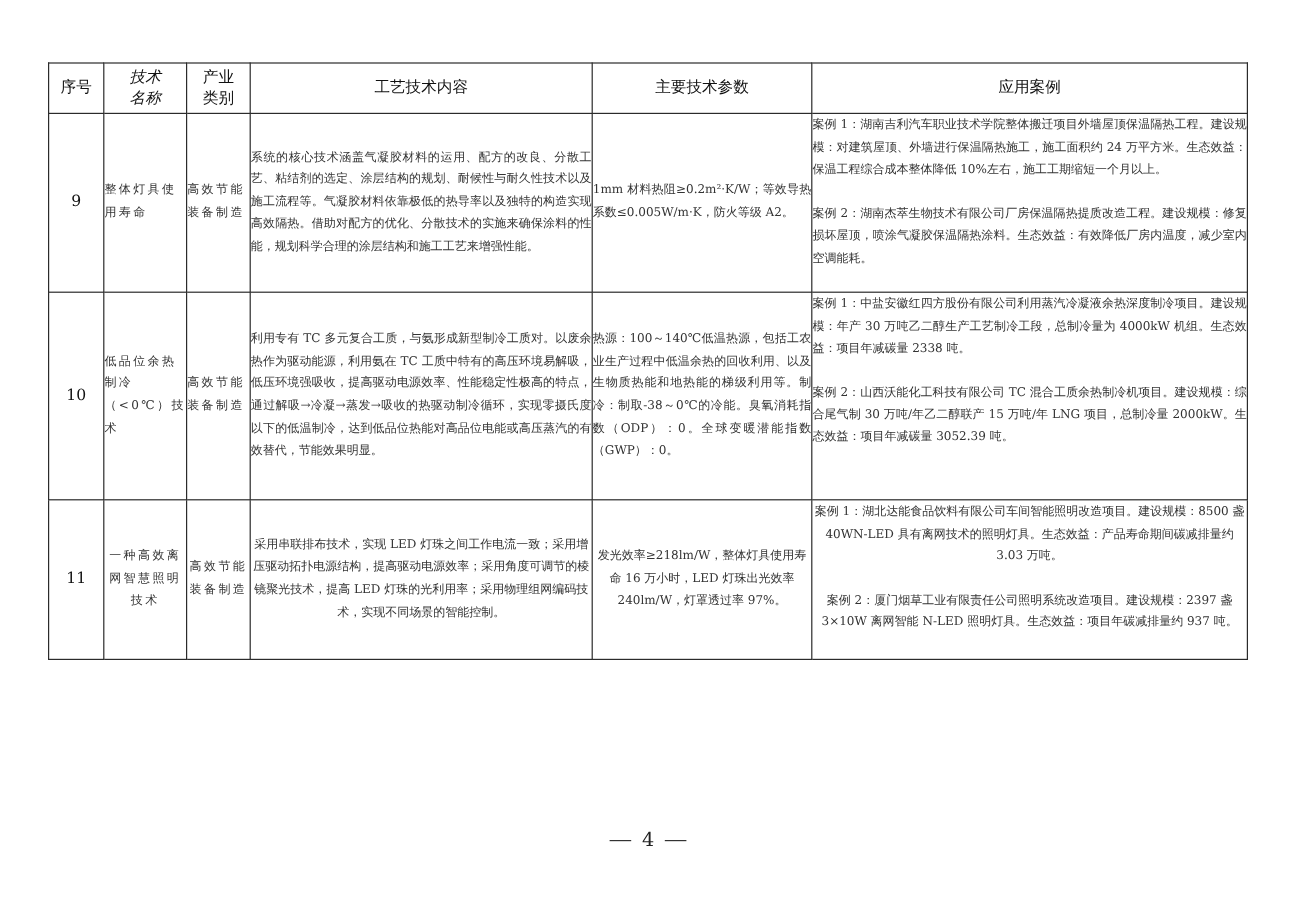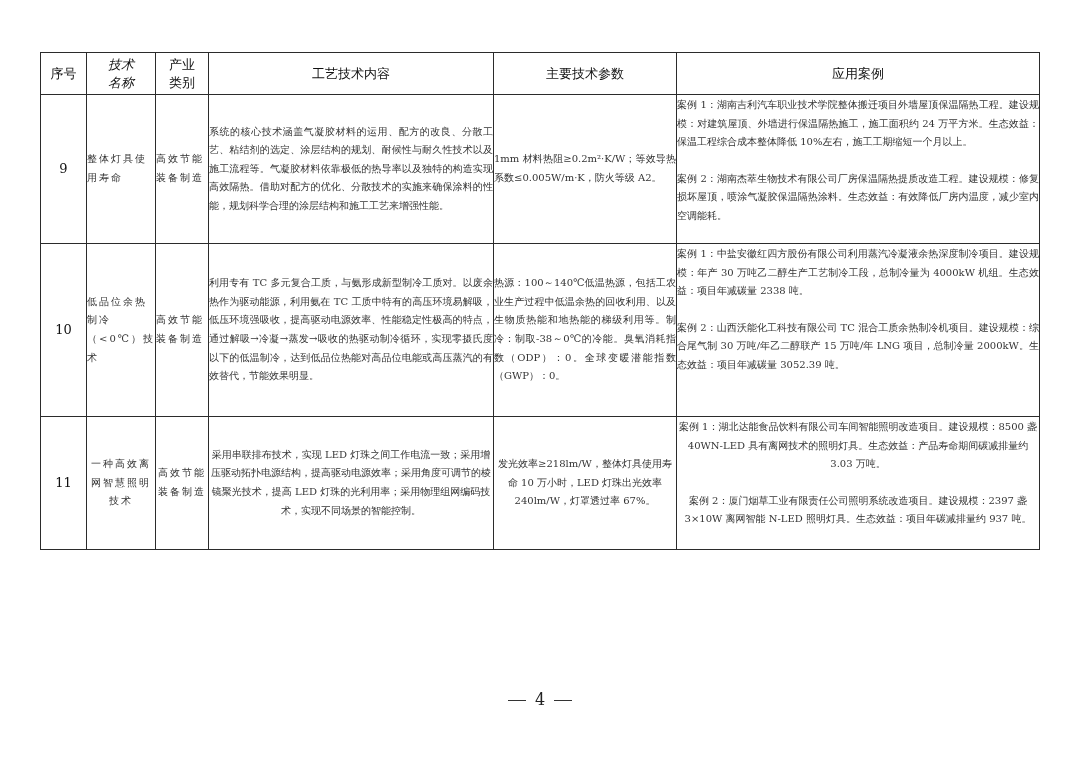--- a/index.html
+++ b/index.html
@@ -99,21 +99,21 @@
         <span class="case-block">案例 1：中盐安徽红四方股份有限公司利用蒸汽冷凝液余热深度制冷项目。建设规模：年产 30 万吨乙二醇生产工艺制冷工段，总制冷量为 4000kW 机组。生态效益：项目年减碳量 2338 吨。</span>
         <span class="case-block case-gap"></span>
         <span class="case-block">案例 2：山西沃能化工科技有限公司 TC 混合工质余热制冷机项目。建设规模：综合尾气制 30 万吨/年乙二醇联产 15 万吨/年 LNG 项目，总制冷量 2000kW。生态效益：项目年减碳量 3052.39 吨。</span>
       </td>
     </tr>
     <tr class="row11">
       <td class="c-no">11</td>
       <td class="cell-name">一种高效离网智慧照明技术</td>
       <td class="cell-cat">高效节能装备制造</td>
       <td class="cell-pad">采用串联排布技术，实现 LED 灯珠之间工作电流一致；采用增压驱动拓扑电源结构，提高驱动电源效率；采用角度可调节的棱镜聚光技术，提高 LED 灯珠的光利用率；采用物理组网编码技术，实现不同场景的智能控制。</td>
-      <td class="cell-pad">发光效率≥218lm/W，整体灯具使用寿命 10 万小时，LED 灯珠出光效率 240lm/W，灯罩透过率 67%。</td>
+      <td class="cell-pad">发光效率≥218lm/W，整体灯具使用寿命 16 万小时，LED 灯珠出光效率 240lm/W，灯罩透过率 97%。</td>
       <td class="cell-pad cell-top">
         <span class="case-block">案例 1：湖北达能食品饮料有限公司车间智能照明改造项目。建设规模：8500 盏 40WN-LED 具有离网技术的照明灯具。生态效益：产品寿命期间碳减排量约 3.03 万吨。</span>
         <span class="case-block case-gap"></span>
         <span class="case-block">案例 2：厦门烟草工业有限责任公司照明系统改造项目。建设规模：2397 盏 3×10W 离网智能 N-LED 照明灯具。生态效益：项目年碳减排量约 937 吨。</span>
       </td>
     </tr>
   </tbody>
 </table>
 
 <div class="page-number">

